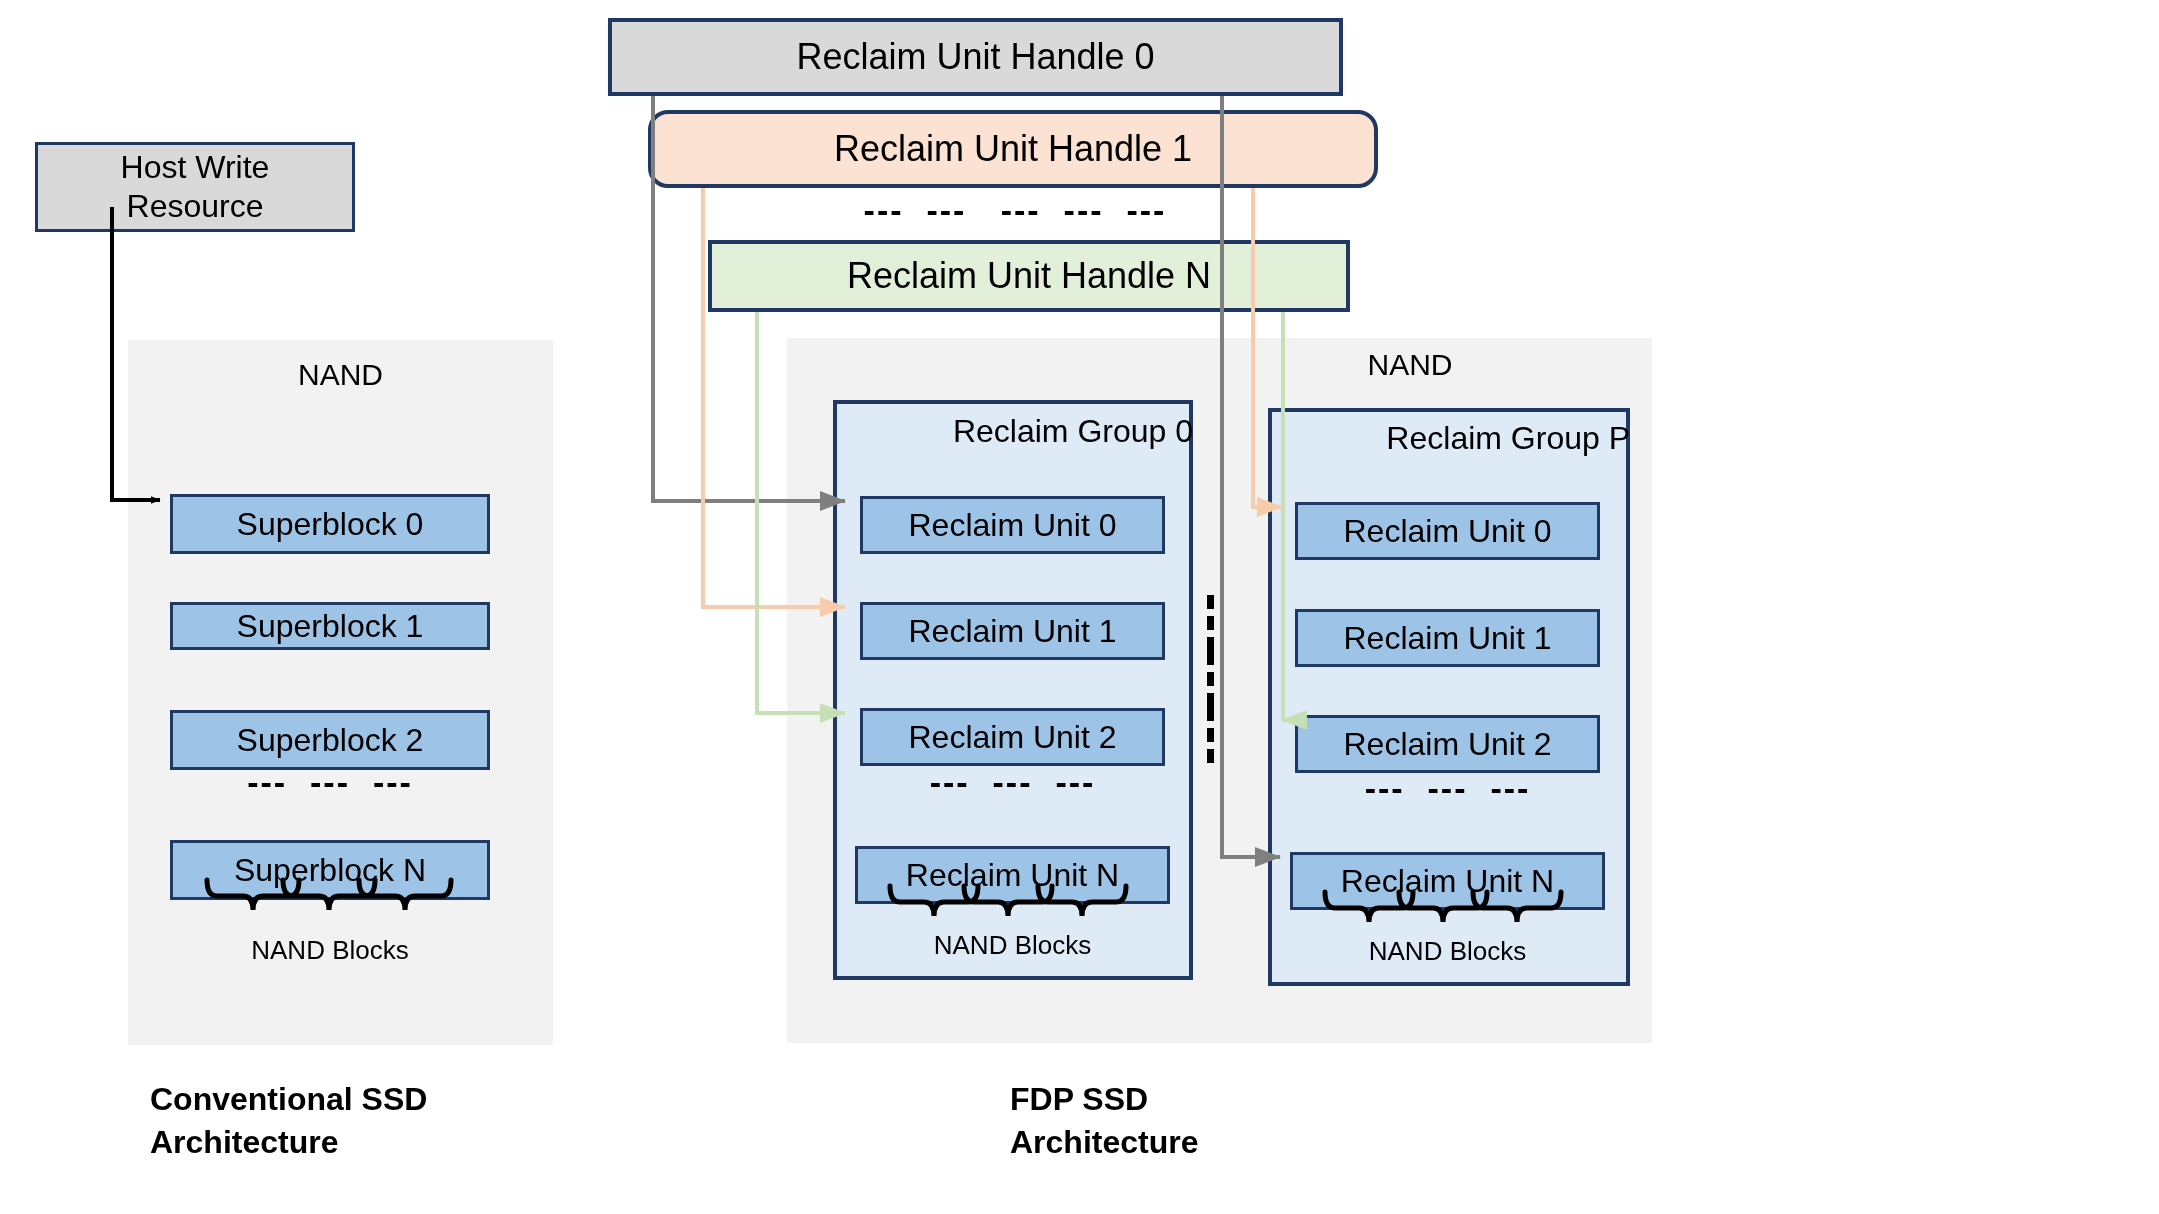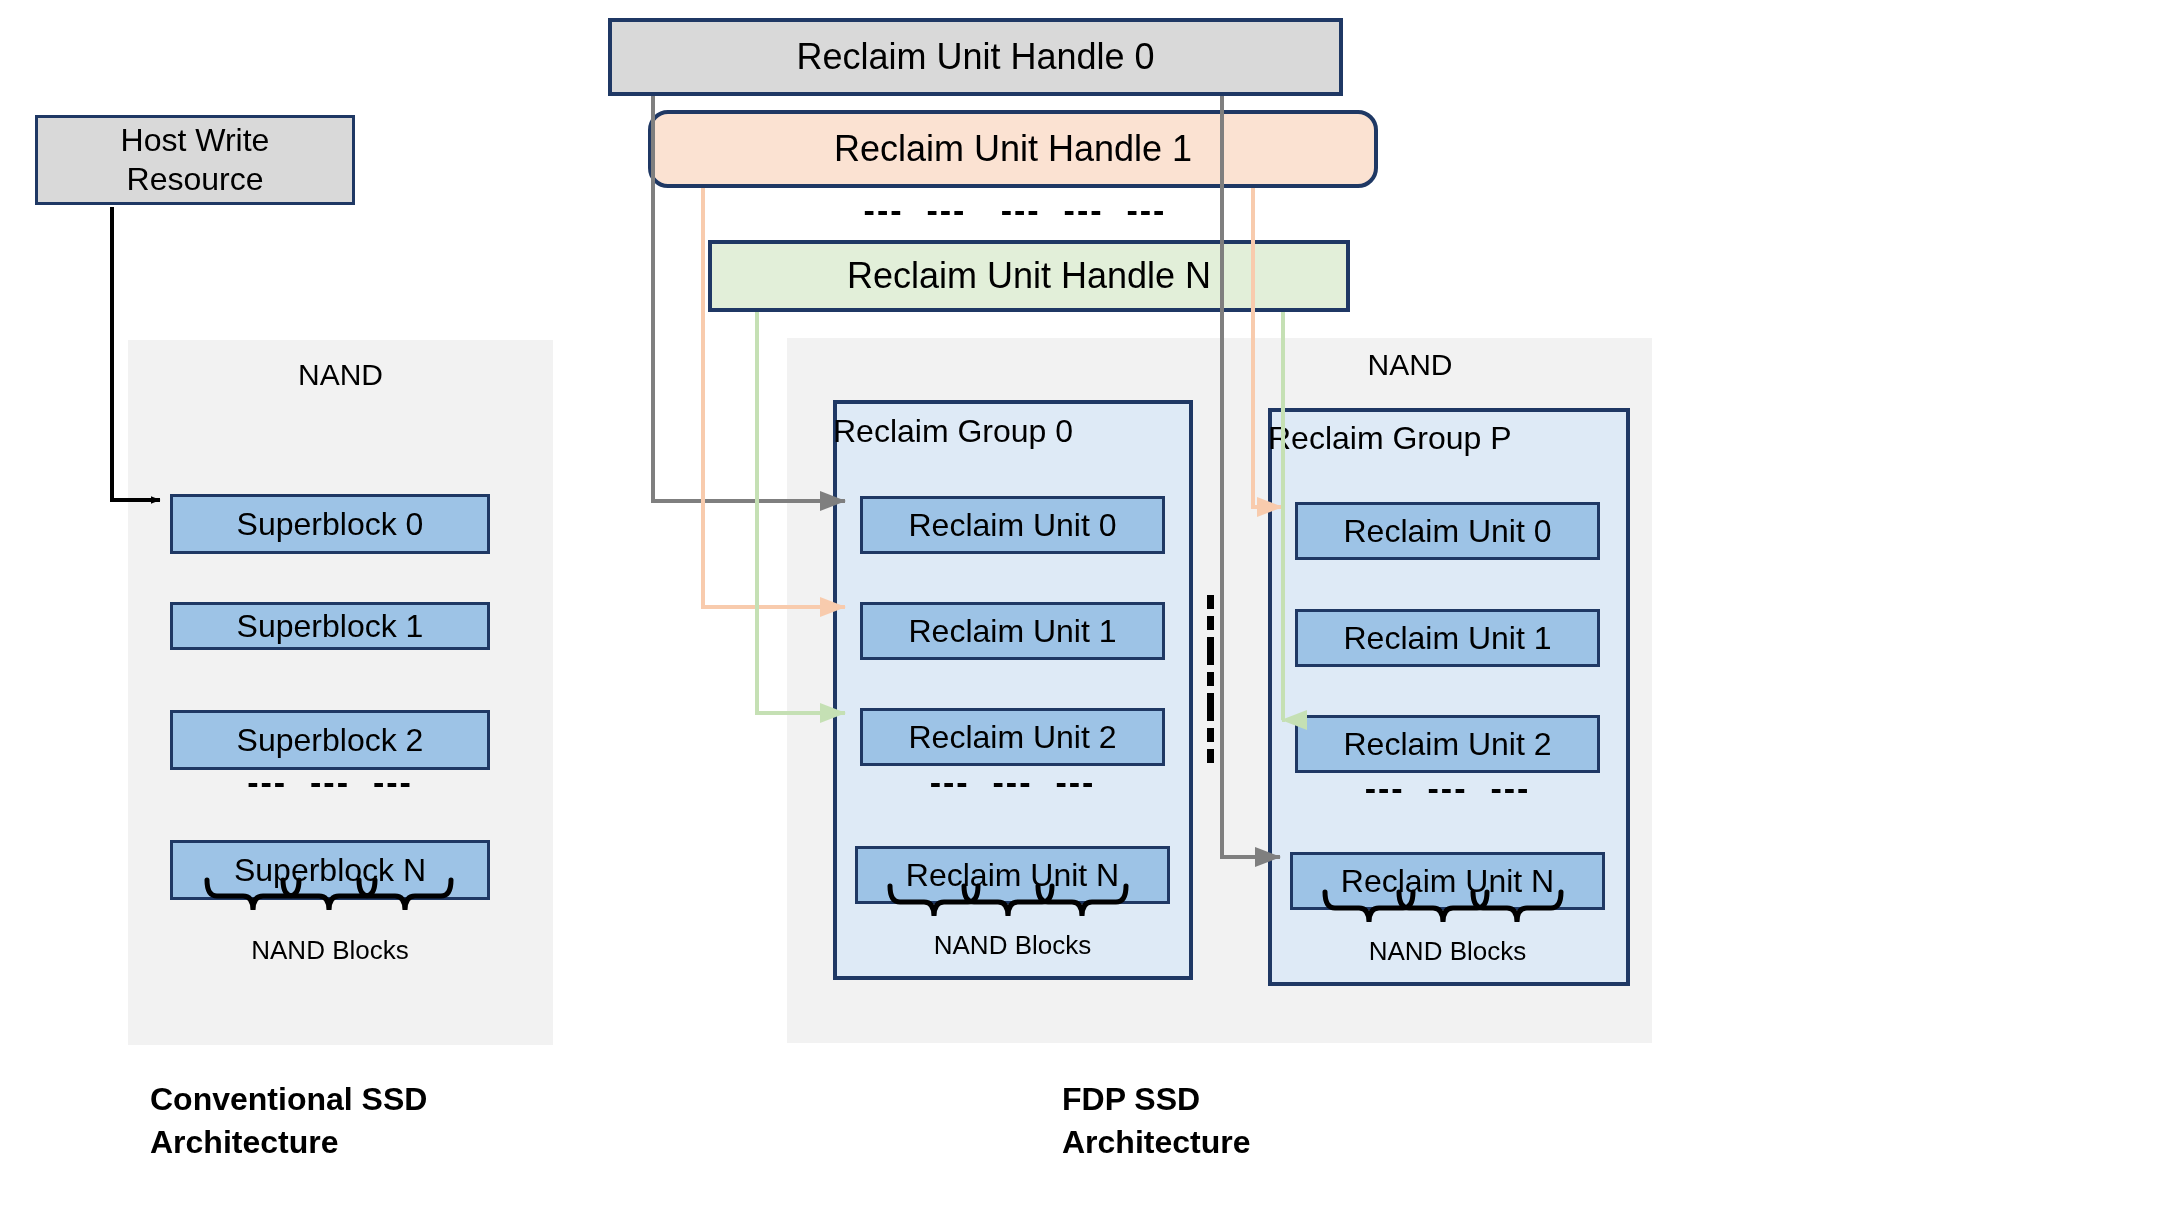--- a/index.html
+++ b/index.html
@@ -17,34 +17,34 @@
   
   .unit-box{
     background:#9dc3e6;border:3px solid #1f3864;box-sizing:border-box;
     display:flex;align-items:center;justify-content:center;
     font-size:32px;color:#000;white-space:nowrap;margin-top:24px;
   }
   
   .group-box{
     background:#deeaf6;border:4px solid #1f3864;box-sizing:border-box;
   }
-  .group-title{position:absolute;left:0;right:0;text-align:left;
+  .group-title{position:absolute;left:0;right:0;text-align:right;
     font-size:32px;color:#000;white-space:nowrap;}
 
   
   .handle-box{
     border:4px solid #1f3864;box-sizing:border-box;
     display:flex;align-items:center;justify-content:center;
     font-size:36px;color:#000;white-space:nowrap;
   }
   
   .host-box{
     background:#d9d9d9;border:3px solid #1f3864;box-sizing:border-box;
     display:flex;align-items:center;justify-content:center;text-align:center;
-    font-size:32px;line-height:1.22;color:#000;
+    font-size:32px;line-height:1.22;color:#000;margin-top:27px;
   }
 
   
   .dashrow{position:absolute;display:flex;align-items:center;
      font-size:34px;font-weight:700;letter-spacing:2px;color:#000;
      white-space:pre;justify-content:center;}
 
   
   .vdots{position:absolute;display:flex;flex-direction:column;
      align-items:center;justify-content:space-between;}
@@ -151,21 +151,21 @@
   </div>
   <div class="abs unit-box" style="left:1295px;top:691px;width:305px;height:58px;">
     <span>Reclaim Unit 2</span>
   </div>
   <div class="dashrow" style="left:1295px;top:768px;width:305px;height:40px;">---  ---  ---</div>
   <div class="abs unit-box" style="left:1290px;top:828px;width:315px;height:58px;">
     <span>Reclaim Unit N</span>
   </div>
   <div class="brace-label" style="left:1290px;top:936px;width:315px;">NAND Blocks</div>
 
-  <div class="caption" style="left:1062px;top:1078px;width:430px;">FDP SSD
+  <div class="caption" style="left:1010px;top:1078px;width:430px;">FDP SSD
 Architecture</div>
 
   <svg class="overlay" viewBox="0 0 2159 1214">
     <defs>
       <marker id="ah-black" markerWidth="10" markerHeight="8" refX="9.5" refY="4" orient="auto" markerUnits="userSpaceOnUse">
         <path d="M0,0 L10,4 L0,8 z" fill="#000000"></path>
       </marker>
       <marker id="ah-gray" markerWidth="26" markerHeight="20" refX="25" refY="10" orient="auto" markerUnits="userSpaceOnUse">
         <path d="M0,0 L26,10 L0,20 z" fill="#7f7f7f"></path>
       </marker>

